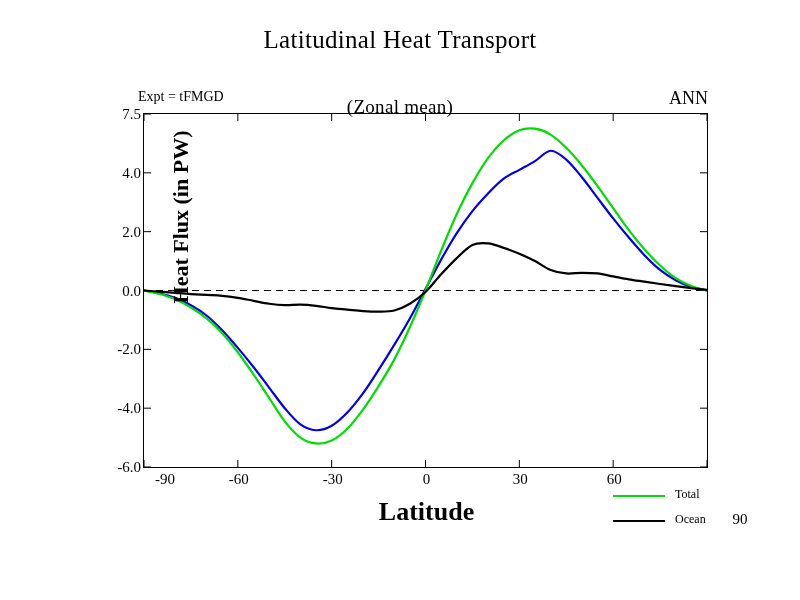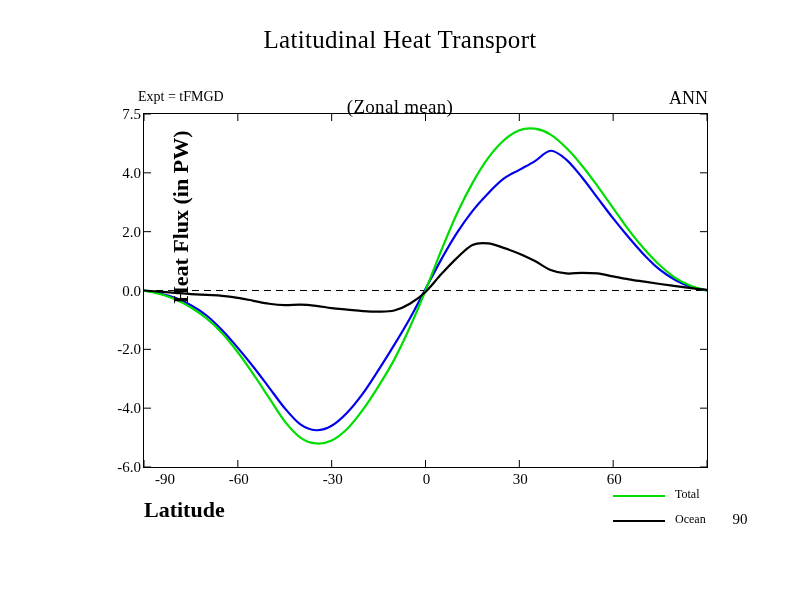--- a/index.html
+++ b/index.html
@@ -75,21 +75,22 @@
     font-size: 22px;
     font-weight: bold;
     transform: rotate(-90deg);
     transform-origin: center center;
   }
   .xlabel {
     position: absolute;
     left: 0;
     top: 383px;
     width: 565px;
-    font-size: 22px;
+    text-align: center;
+    font-size: 26px;
     font-weight: bold;
   }
   .ytick {
     position: absolute;
     right: 566px;
     width: 70px;
     text-align: right;
     font-size: 15px;
     transform: translateY(-9px);
   }

